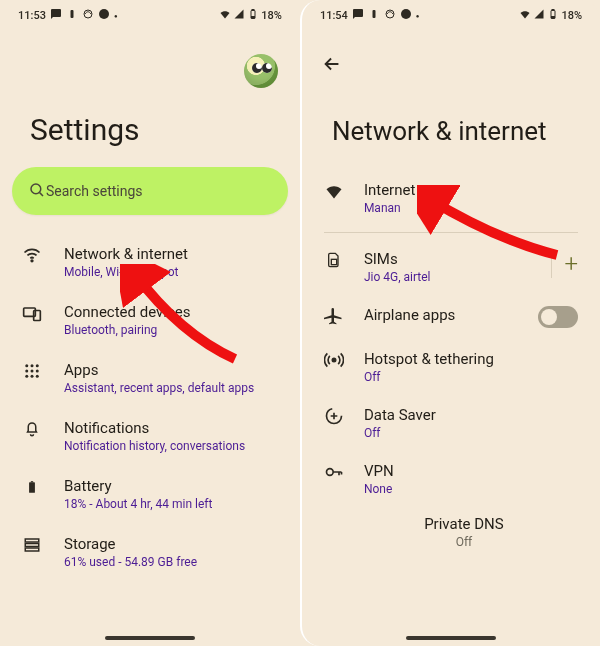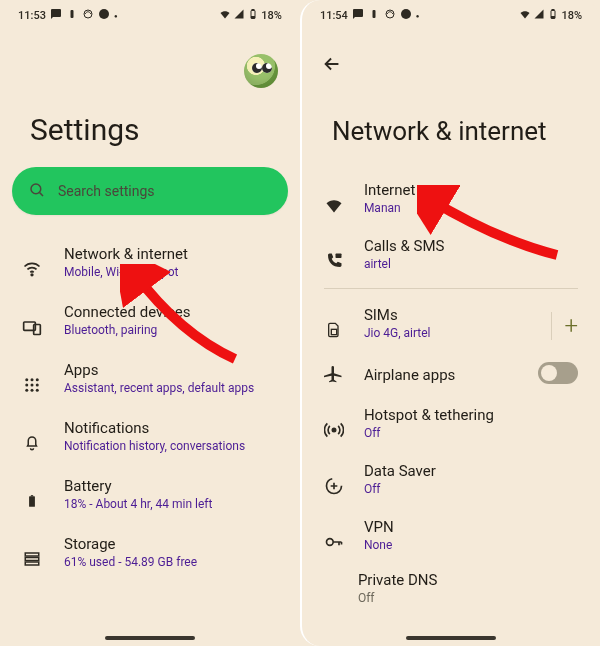--- a/index.html
+++ b/index.html
@@ -55,36 +55,36 @@
     color: #211d17;
     padding: 24px 0 20px 22px;
     font-weight: 400;
     margin-left: 8px;
   }
   .page-title.sub { padding: 40px 0 24px 22px; font-size: 26px; }
 
   
   .search {
     margin: 0 12px 18px 12px;
-    background: #22c55e;
+    background: #bef264;
     border-radius: 28px;
     height: 48px;
     display:flex;
     align-items:center;
     padding: 0 16px;
-    gap: 12px;
+    gap: 0;
     color:#4b463b;
     box-shadow: 0 1px 2px rgba(0,0,0,.05);
   }
   .search span { font-size: 14px; color:#4b463b; }
 
   
   .item {
     display:flex;
-    align-items:flex-end;
+    align-items:flex-start;
     gap: 22px;
     padding: 12px 22px 12px 22px;
   }
   .pane.right .item { padding: 11px 22px 11px 22px; gap:20px; }
   .item .ic { width:20px; flex:0 0 20px; height:20px; display:flex; align-items:center; justify-content:center; color:#2e2a22; }
   .item .txt { flex:1; min-width:0; }
   .item .title { font-size: 15px; color:#211d17; }
   .item .sub { font-size: 12px; color:#4c1d95; margin-top:2px; }
   .item .trail { display:flex; align-items:center; }
 
@@ -101,21 +101,21 @@
   .toggle::after{
     content:""; position:absolute; width:16px; height:16px; border-radius:50%;
     background:#f5ead9; top:3px; left:3px;
   }
 
   .nav-handle{
     position:absolute; bottom:6px; left:50%; transform:translateX(-50%);
     width:90px; height:4px; border-radius:3px; background:#3a362e;
   }
 
-  .partial{ padding: 8px 30px 0 56px; }
+  .partial{ padding: 8px 30px 0 56px; text-align: center; }
   .partial .title{ font-size:15px; color:#211d17;}
   .partial .sub{ font-size:12px; color:#6d685b; margin-top:2px;}
 
   
   .arrow{ position:absolute; pointer-events:none; }
   .arrow svg{ display:block; }
 </style>
 </head>
 <body>
 
@@ -339,32 +339,20 @@
       <svg width="20" height="20" viewBox="0 0 24 24" fill="currentColor">
           <path d="M12 21l9-11c-5-5-13-5-18 0l9 11z"></path>
         </svg>
     </span>
     <div class="txt">
       <div class="title">Internet</div>
       <div class="sub">Manan</div>
     </div>
   </div>
 
-  <div class="item">
-    <span class="ic">
-      <svg width="18" height="18" viewBox="0 0 24 24" fill="currentColor">
-          <path d="M6 2h3l2 5-2 2c1 3 3 5 6 6l2-2 5 2v3c0 1-1 2-2 2C10 20 4 14 4 4c0-1 1-2 2-2z"></path>
-          <rect x="14" y="2" width="8" height="6" rx="1" fill="currentColor"></rect>
-        </svg>
-    </span>
-    <div class="txt">
-      <div class="title">Calls &amp; SMS</div>
-      <div class="sub">airtel</div>
-    </div>
-  </div>
 
   <div class="divider"></div>
 
   <div class="item">
     <span class="ic">
       <svg width="16" height="20" viewBox="0 0 24 24" fill="none" stroke="currentColor" stroke-width="2">
           <path d="M6 2h8l4 4v14a2 2 0 01-2 2H6a2 2 0 01-2-2V4a2 2 0 012-2z"></path>
           <rect x="8" y="11" width="8" height="8"></rect>
         </svg>
     </span>

